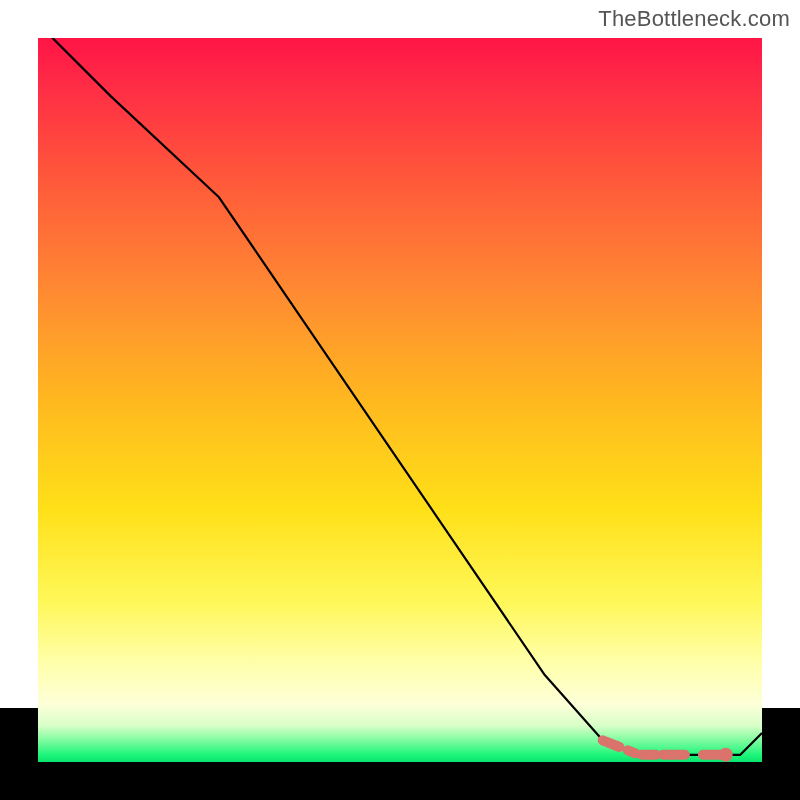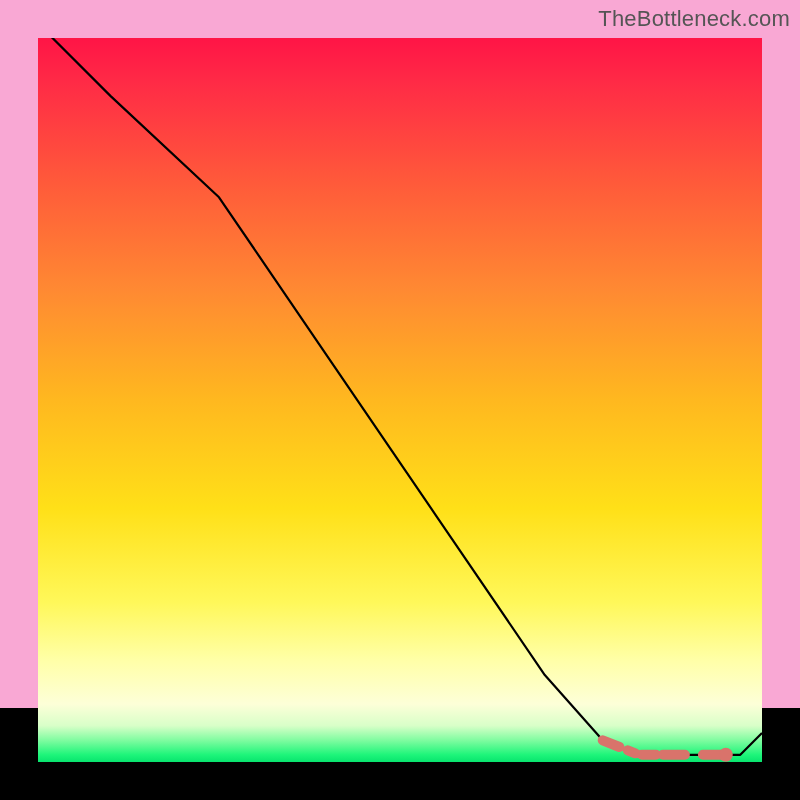--- a/index.html
+++ b/index.html
@@ -8,21 +8,21 @@
     width: 800px;
     height: 800px;
     background: #000;
     font-family: Arial, Helvetica, sans-serif;
     overflow: hidden;
   }
   .frame {
     position: relative;
     width: 800px;
     height: 708px;
-    background: #f9a8d4;
+    background: #ffffff;
   }
   .plot {
     position: absolute;
     left: 38px;
     top: 38px;
     width: 724px;
     height: 724px;
     
     background: linear-gradient(
       to bottom,

